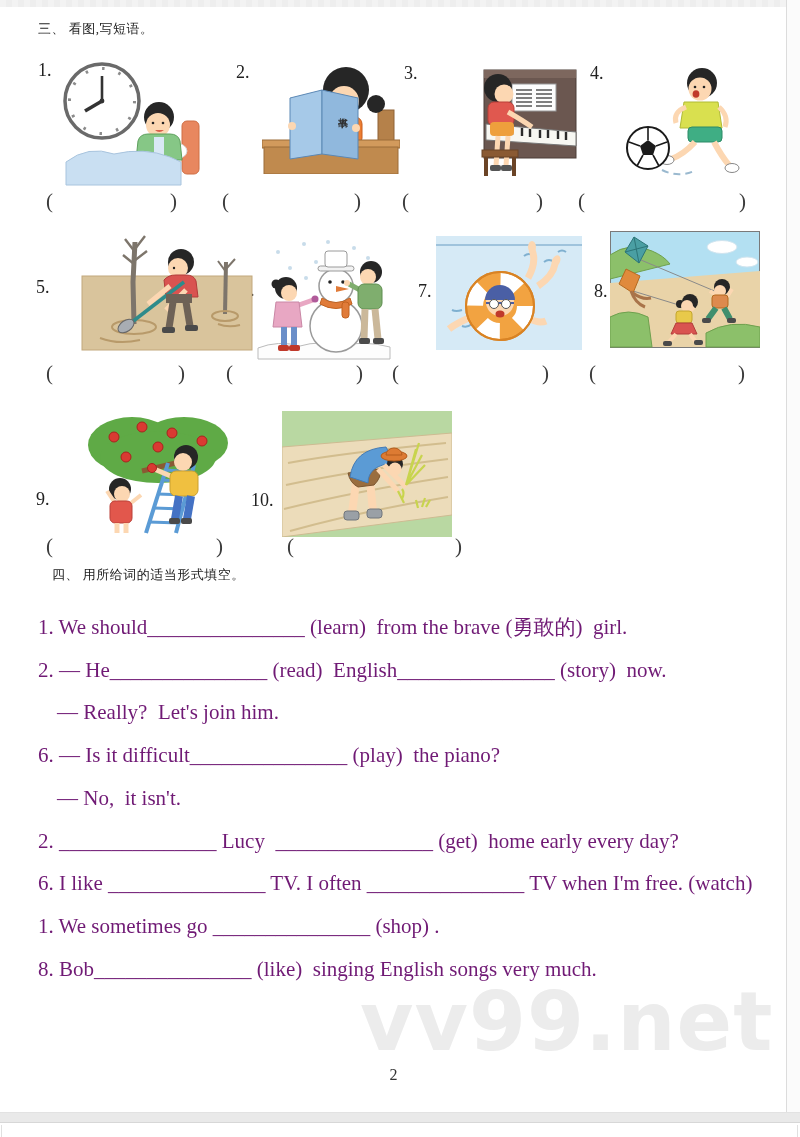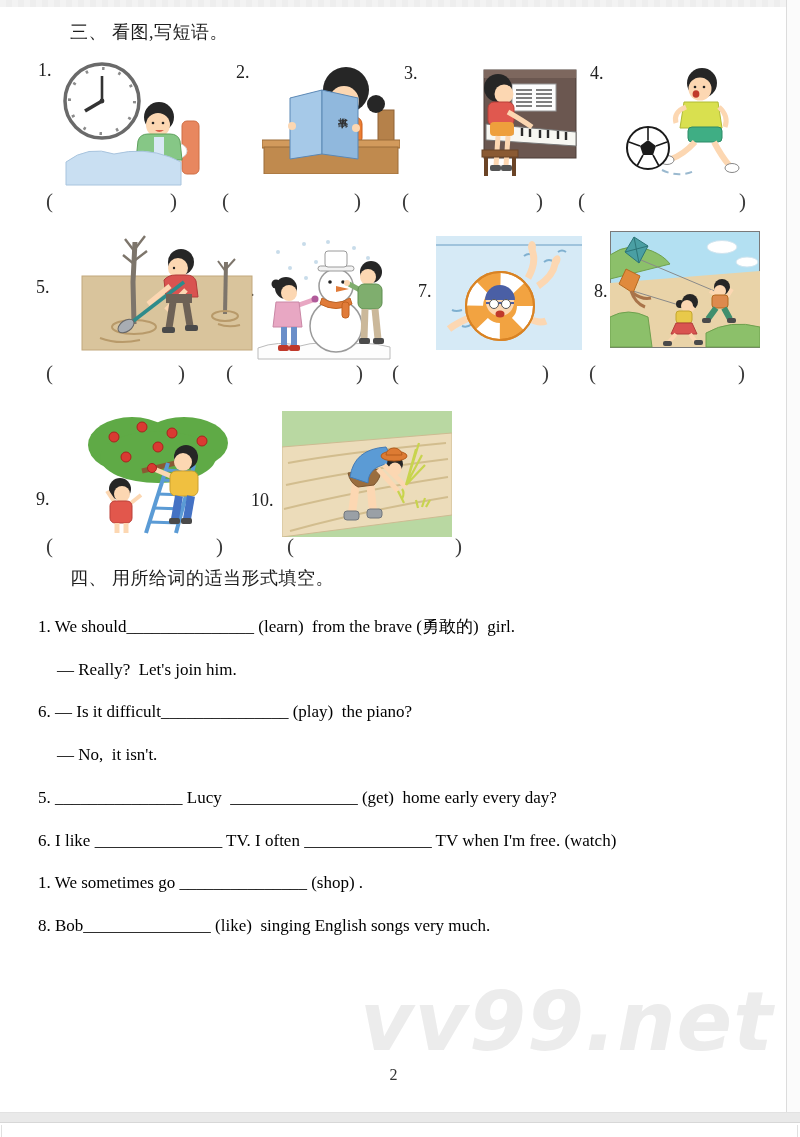--- a/index.html
+++ b/index.html
@@ -4,30 +4,30 @@
 <style>
   html,body { margin:0; padding:0; background:#ffffff; }
   .page {
     position:relative; width:800px; height:1137px; overflow:hidden;
     background:#ffffff; font-family:"Liberation Serif","DejaVu Serif",serif;
     color:#1d1d1d;
   }
   .abs { position:absolute; }
   .top-strip { left:0; top:0; width:800px; height:7px;
     background:repeating-linear-gradient(90deg,#f3f3f3 0 6px,#eeeeee 6px 12px); }
-  .sec-title { font-size:18px; letter-spacing:.5px; white-space:pre;margin-left:32px; }
+  .sec-title { font-size:13px; letter-spacing:.5px; white-space:pre; }
   .qnum { font-size:18px; color:#222; }
   .paren { font-size:21px; color:#3c3c3c; }
   .q-block { left:38px; top:606px; width:740px; }
-  .qline { font-size:17px; line-height:42.7px; white-space:pre; color:#000000; }
+  .qline { font-size:21px; line-height:42.7px; white-space:pre; color:#701a75; }
   .qline.indent { padding-left:19px; }
   .pagenum { left:0; top:1066px; width:787px; text-align:center; font-size:16px; color:#333; }
   .watermark { left:360px; top:981px; font-family:"DejaVu Sans","Liberation Sans",sans-serif;
     font-weight:900; font-size:82px; line-height:1; color:#ececec; letter-spacing:1px;
-    user-select:none;font-style:italic; }
+    user-select:none; }
   .right-edge-line { left:786px; top:0; width:1px; height:1112px; background:#dcdcdc; }
   .right-gutter { left:787px; top:0; width:13px; height:1112px; background:#fbfbfb; }
   .bottom-band { left:0; top:1112px; width:800px; height:11px; background:#e9e9e9;
     border-top:1px solid #e2e2e2; border-bottom:1px solid #d7d7d7; box-sizing:border-box; }
   .next-page-left { left:1px; top:1125px; width:1px; height:12px; background:#e0e0e0; }
   .next-page-right { left:797px; top:1125px; width:1px; height:12px; background:#e0e0e0; }
   svg { display:block; }
 </style>
 </head>
 <body>
@@ -320,28 +320,29 @@
       <path d="M124 74 L134 38 M124 74 L140 44 M124 74 L143 54 M124 74 L137 32"></path>
       <path d="M116 80 L122 92 M120 88 q3 -6 0 -10 M140 96 l3 -9 M144 96 l4 -7 M136 97 l-2 -8"></path>
     </g>
   </svg>
 
   <span class="abs paren" style="left:46px;top:534px">(</span>
   <span class="abs paren" style="left:216px;top:534px">)</span>
   <span class="abs paren" style="left:287px;top:534px">(</span>
   <span class="abs paren" style="left:455px;top:534px">)</span>
 
-  <div class="abs sec-title" style="left:38px;top:566px">四、 用所给词的适当形式填空。</div>
+  <div class="abs sec-title" style="left:52px;top:566px">四、 用所给词的适当形式填空。</div>
 
   <div class="abs q-block">
     <div class="qline">1. We should_______________ (learn)  from the brave (勇敢的)  girl.</div>
+    <div class="qline">2. — He_______________ (read)  English_______________ (story)  now.</div>
     <div class="qline indent">— Really?  Let's join him.</div>
     <div class="qline">6. — Is it difficult_______________ (play)  the piano?</div>
     <div class="qline indent">— No,  it isn't.</div>
-    <div class="qline">5. _______________ Lucy  _______________ (get)  home early every day?</div>
+    <div class="qline">2. _______________ Lucy  _______________ (get)  home early every day?</div>
     <div class="qline">6. I like _______________ TV. I often _______________ TV when I'm free. (watch)</div>
     <div class="qline">1. We sometimes go _______________ (shop) .</div>
     <div class="qline">8. Bob_______________ (like)  singing English songs very much.</div>
   </div>
 
   <div class="abs pagenum">2</div>
 
   <div class="abs right-edge-line"></div>
   <div class="abs right-gutter"></div>
   <div class="abs bottom-band"></div>

